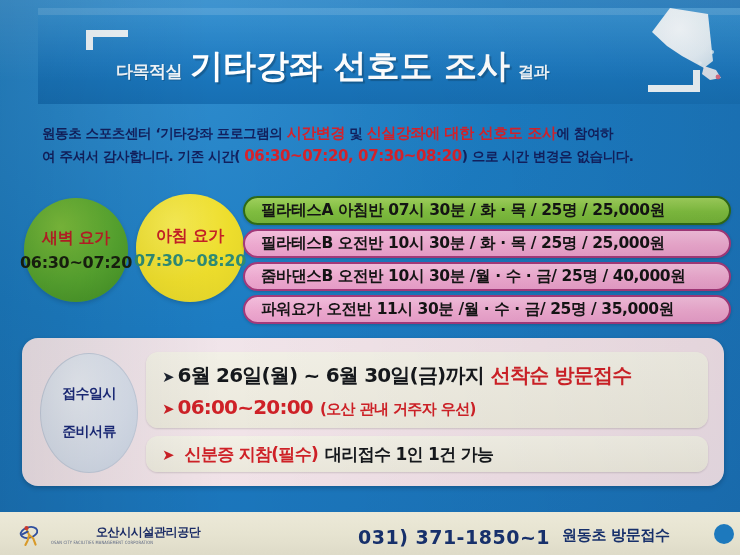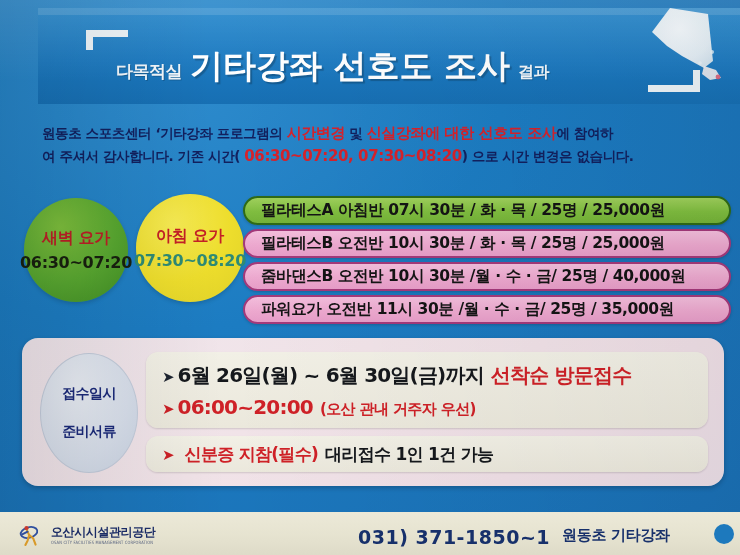--- a/index.html
+++ b/index.html
@@ -347,20 +347,21 @@
     align-items: center;
     gap: 7px;
   }
   .logo-mark { width: 26px; height: 26px; }
   .logo-texts { display:flex; flex-direction:column; line-height:1; }
   .logo-ko {
     font-size: 12px;
     font-weight: 700;
     color: #1b2c66;
     letter-spacing: -0.4px;
+    margin-left: 45px;
   }
   .logo-en {
     margin-top: 3px;
     font-size: 3.6px;
     color: #55607e;
     letter-spacing: 0.2px;
     transform: scaleY(1.25);
     transform-origin: left top;
   }
   .phone {
@@ -494,17 +495,17 @@
           <path d="M11.2 13 L15.2 16.4 L17.6 22.6" stroke="#d89a2a" stroke-width="2.1" fill="none" stroke-linecap="round"></path>
           <path d="M9.6 9.6 L4.2 12.4" stroke="#2f4f9e" stroke-width="1.9" fill="none" stroke-linecap="round"></path>
         </svg>
       </span>
       <span class="logo-texts">
         <span class="logo-ko">오산시시설관리공단</span>
         <span class="logo-en">OSAN CITY FACILITIES MANAGEMENT CORPORATION</span>
       </span>
     </div>
     <div class="phone">031) 371-1850~1</div>
-    <div class="center-name">원동초 기타강좌</div>
+    <div class="center-name">원동초 방문접수</div>
     <div class="footer-dot"></div>
   </div>
 
 </div>
 
 </body></html>

